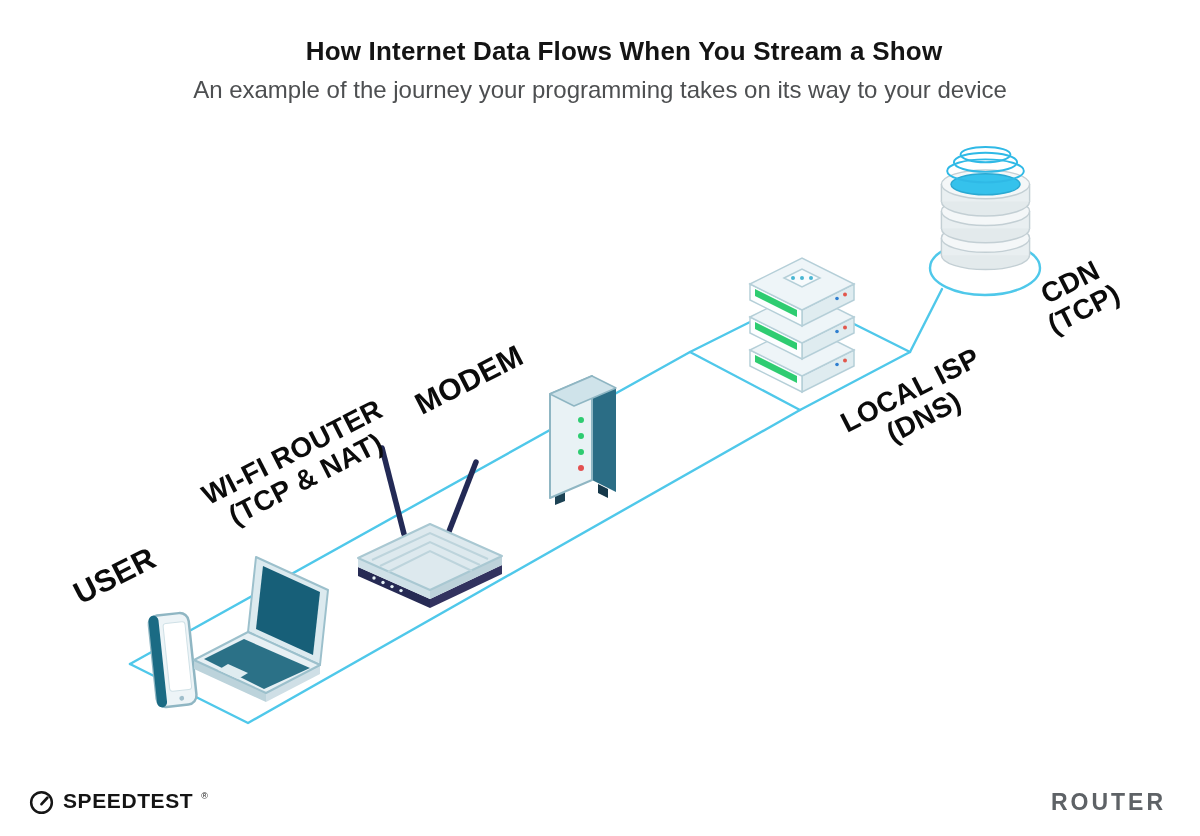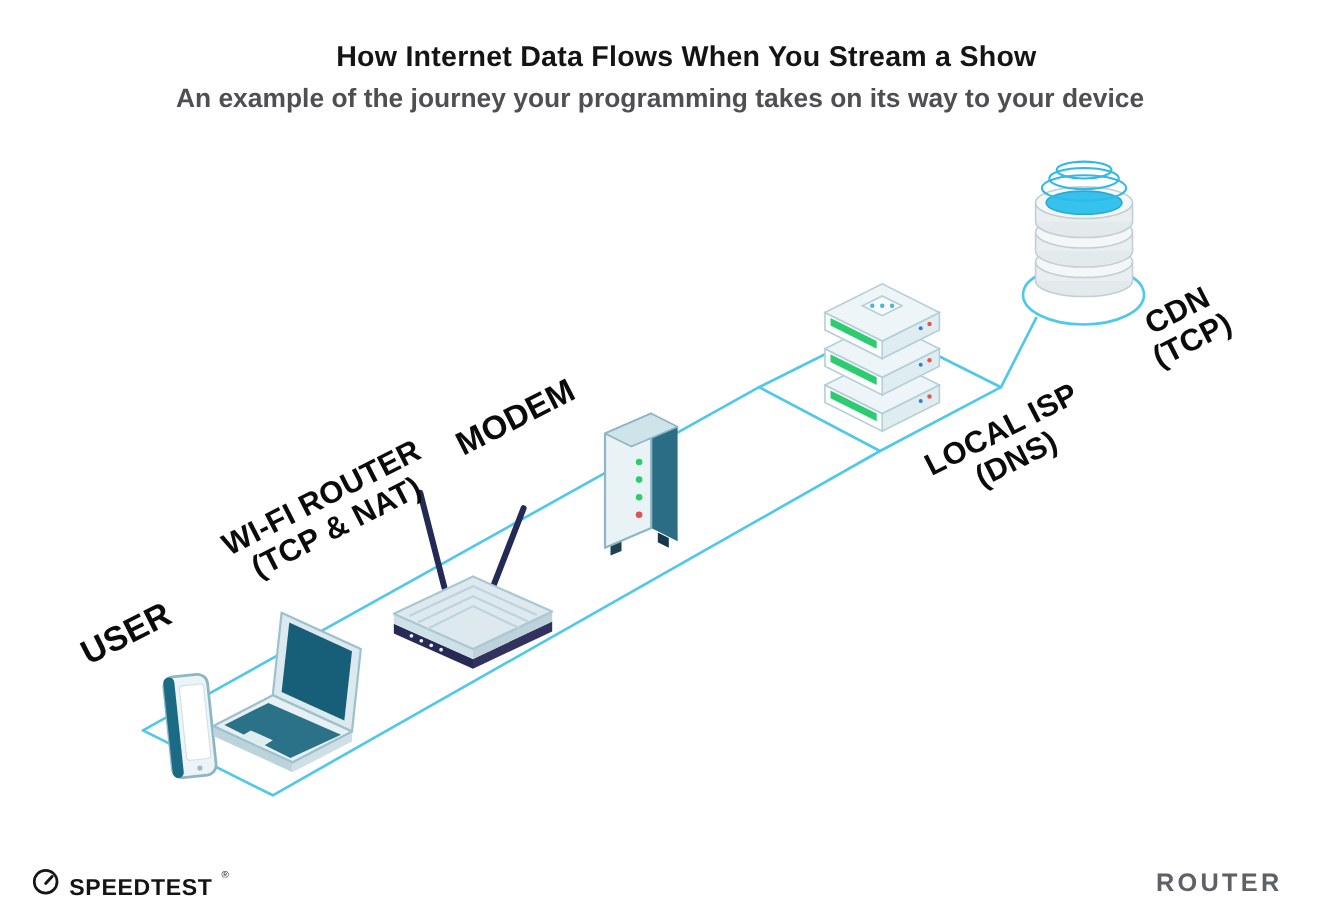--- a/index.html
+++ b/index.html
@@ -8,21 +8,21 @@
     overflow:hidden; font-family:"Liberation Sans", sans-serif;
   }
   .title {
     position:absolute; top:36px; left:0; width:100%; margin:0;
     text-align:center; font-size:26px; font-weight:700; color:#141414;
     letter-spacing:0.2px;
     padding-left:24px;
   }
   .subtitle {
     position:absolute; top:76px; left:0; width:100%; margin:0;
-    text-align:center; font-size:24px; font-weight:700; color:#4d4f51;
+    text-align:center; font-size:24px; font-weight:400; color:#4d4f51;
   }
   .flow-lines { position:absolute; left:0; top:0; z-index:1; }
   .device { position:absolute; z-index:2; }
   .dev-phone  { left:143px; top:608px; }
   .dev-laptop { left:190px; top:543px; }
   .dev-router { left:350px; top:438px; }
   .dev-modem  { left:540px; top:358px; }
   .dev-isp    { left:740px; top:254px; }
   .dev-cdn    { left:928px; top:142px; }
   .node-label {
@@ -31,21 +31,21 @@
     letter-spacing:0.3px;
   }
   .node-label span { display:block; }
   .lbl-user   { left:40px;  top:560px; width:150px; font-size:31px; }
   .lbl-router { left:183px; top:436px; width:232px; font-size:28px; }
   .lbl-modem  { left:388px; top:364px; width:162px; font-size:30px; }
   .lbl-isp    { left:818px; top:374px; width:198px; font-size:28px; }
   .lbl-cdn    { left:1008px;top:266px; width:138px; font-size:28px; }
   .footer-left {
     position:absolute; left:28px; bottom:16px; z-index:5;
-    display:flex; align-items:flex-end; gap:8px;
+    display:flex; align-items:flex-start; gap:8px;
   }
   .st-text { font-size:21px; font-weight:800; color:#141414; letter-spacing:0.6px; }
   .st-mark { font-size:9px; color:#141414; align-self:flex-start; margin-top:2px; }
   .footer-right {
     position:absolute; right:34px; bottom:20px; z-index:5;
     font-size:23px; font-weight:700; color:#5e6266; letter-spacing:3px;
   }
 </style>
 </head>
 <body>

